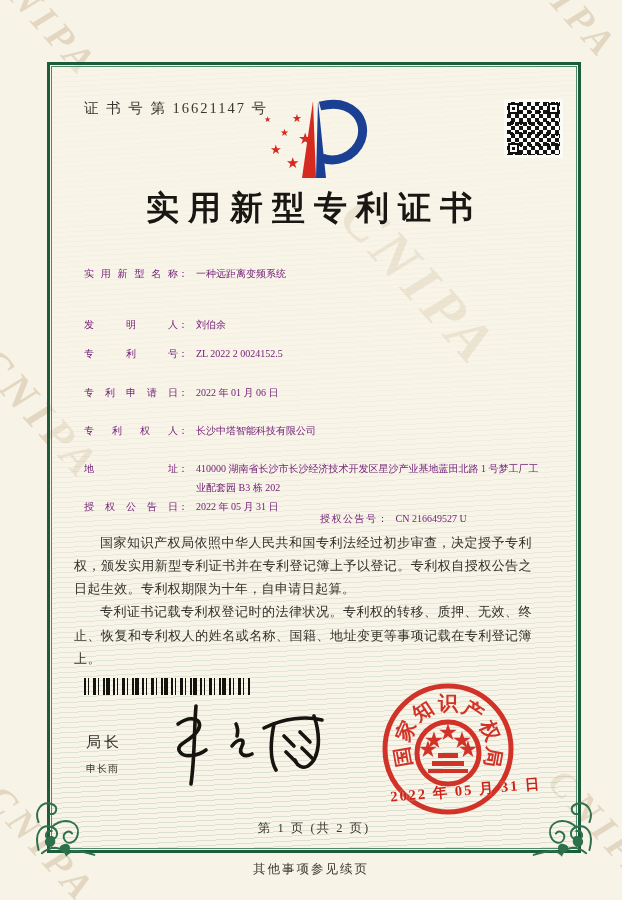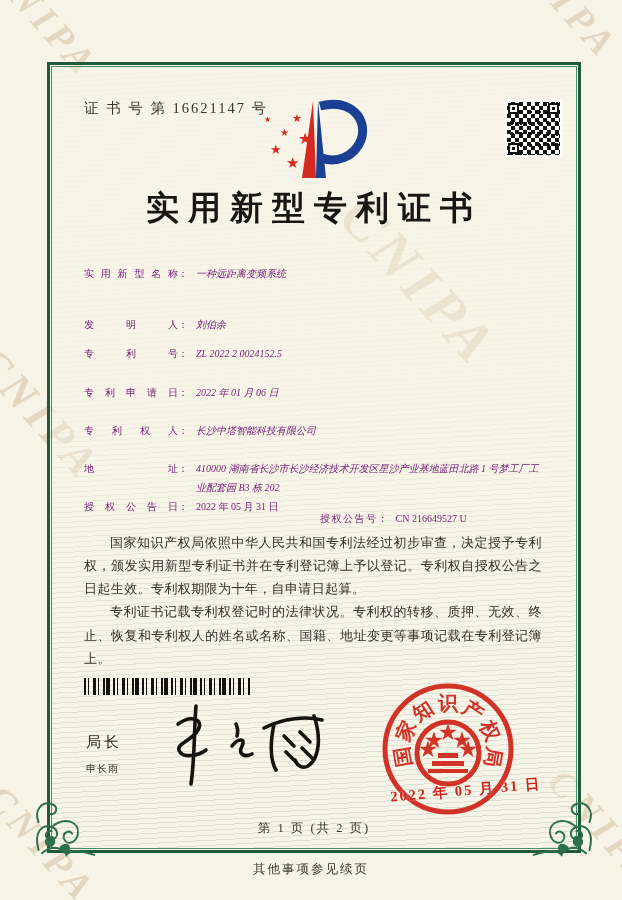--- a/index.html
+++ b/index.html
@@ -50,27 +50,27 @@
   .qr .finder::after{content:"";position:absolute;inset:2px;background:#111;}
   .f-tl{left:1px;top:1px;} .f-tr{right:1px;top:1px;} .f-bl{left:1px;bottom:1px;}
   .title{
     left:47px;top:186px;width:534px;text-align:center;
     font-size:33px;font-weight:bold;letter-spacing:9px;color:#191713;
   }
   
   .frow{position:absolute;left:84px;width:462px;font-size:10px;display:flex;line-height:19px;color:#701a75;}
   .flabel{display:inline-block;width:94px;text-align:justify;text-align-last:justify;flex:none;}
   .fcolon{flex:none;margin-right:8px;}
-  .fvalue{flex:1;font-style:italic;}
+  .fvalue{flex:1;}
   .r0{top:264px;} .r1{top:315px;} .r2{top:344px;} .r3{top:383px;} .r4{top:421px;} .r5{top:459px;} .r6{top:497px;}
   .grant-right{position:absolute;left:236px;top:12px;display:flex;}
   .grant-right .flabel2{letter-spacing:1.5px;}
   
   .body-text{
-    left:84px;top:531px;width:458px;font-size:13px;line-height:1.78;
+    left:74px;top:531px;width:458px;font-size:13px;line-height:1.78;
     text-align:justify;color:#33302a;letter-spacing:.4px;
   }
   .body-text p{margin:0;text-indent:2em;}
   
   .barcode{
     left:84px;top:678px;width:167px;height:17px;
     background:repeating-linear-gradient(90deg,
       #14120f 0 2px,transparent 2px 4px,#14120f 4px 5px,transparent 5px 9px,
       #14120f 9px 12px,transparent 12px 14px,#14120f 14px 15px,transparent 15px 19px,
       #14120f 19px 21px,transparent 21px 22px,#14120f 22px 26px,transparent 26px 29px);

